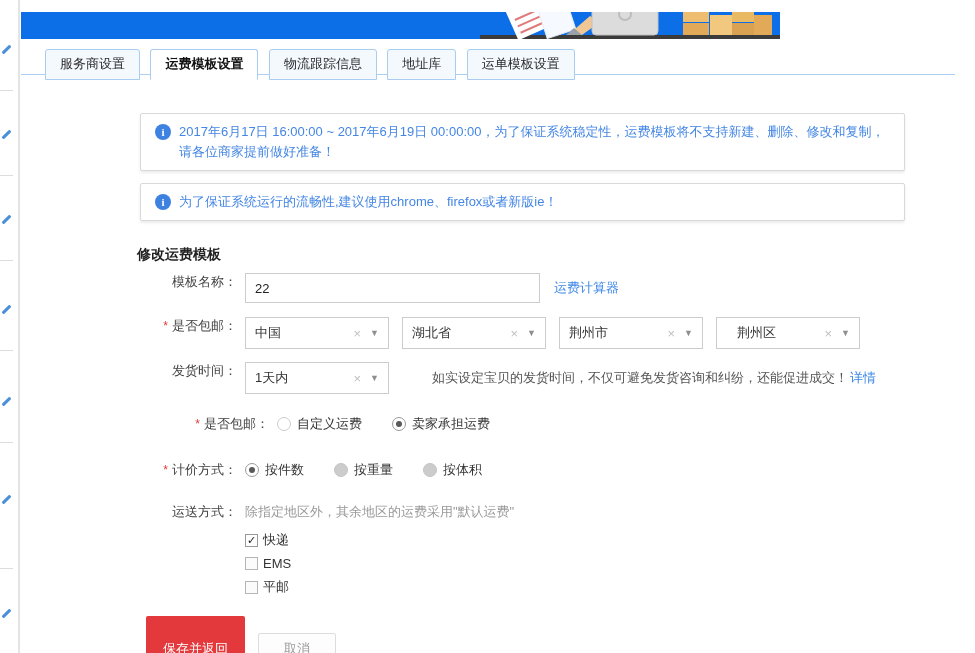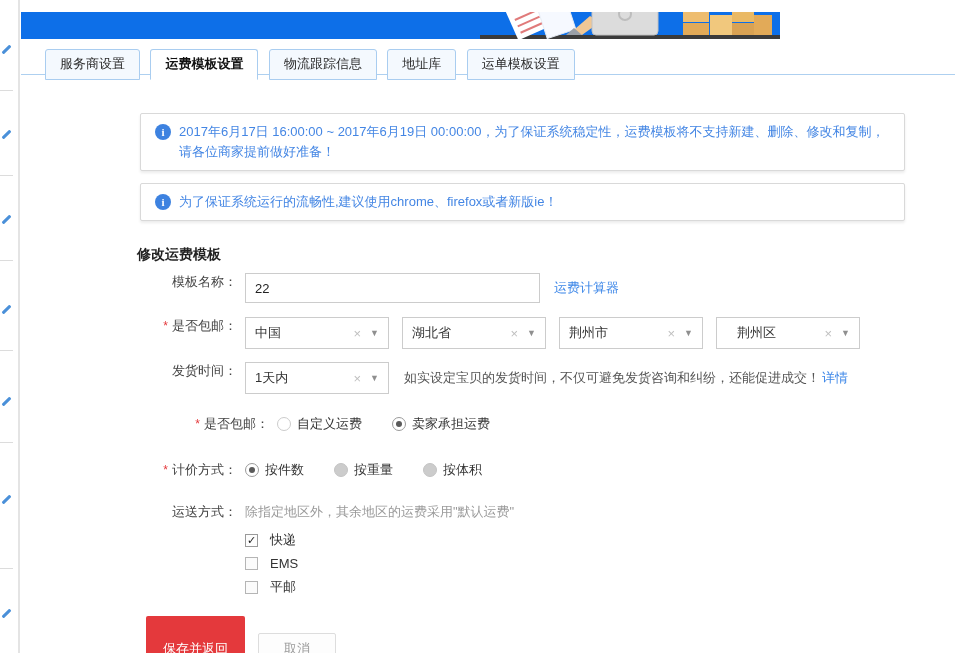--- a/index.html
+++ b/index.html
@@ -53,40 +53,40 @@
 
   .row-addr { margin-top:14px; }
   .select { width:144px; height:32px; border:1px solid #ccc; background:#fff; display:flex;
     align-items:center; padding:0 9px; font-size:13px; color:#333; margin-right:13px; cursor:pointer; }
   .select:last-child { margin-right:0;padding-left:20px; }
   .sel-text { flex:1 1 auto; white-space:nowrap; overflow:hidden; }
   .clear-icon { color:#bfbfbf; font-size:13px; margin-right:9px; cursor:pointer; }
   .arrow-icon { color:#8f8f8f; font-size:9px; }
 
   .row-time { margin-top:13px; }
-  .time-note { font-size:13px; color:#555; margin-left:2px; }
+  .time-note { font-size:13px; color:#555; margin-left:30px; }
   .row-radio1 { margin-top:21px;padding-left:32px; }
   .row-radio2 { margin-top:28px; }
 
   .radio-opt { display:flex; align-items:center; margin-right:30px; cursor:pointer; }
   .radio { width:14px; height:14px; border-radius:50%; border:1px solid #ccc; background:#fff;
     display:flex; align-items:center; justify-content:center; flex:0 0 14px; }
   .radio.checked { border-color:#9a9a9a; }
   .radio.checked .dot { width:6px; height:6px; border-radius:50%; background:#5a5a5a; }
   .radio.disabled { background:#ccc; border-color:#c4c4c4; }
   .radio-label { font-size:13px; color:#333; margin-left:6px; }
 
   .row-ship { margin-top:24px; align-items:flex-start; }
   .ship-note { font-size:13px; color:#9a9a9a; }
   .ship-opts { margin-top:10px; }
   .chk-row { display:flex; align-items:center; margin-bottom:7px; cursor:pointer; }
   .checkbox { width:13px; height:13px; border:1px solid #9a9a9a; background:#fdfdfd;
     font-size:11px; line-height:11px; text-align:center; color:#1a1a1a; font-weight:bold; }
   .checkbox.unchecked { border-color:#b5b5b5; background:#fbfbfb; }
-  .chk-label { font-size:13px; color:#333; margin-left:12px; }
+  .chk-label { font-size:13px; color:#333; margin-left:5px; }
 
   .row-buttons { margin-top:13px; margin-left:125px; display:flex; align-items:center; }
   .btn-save { background:#e4393c; color:#fff; border:none; border-radius:2px;
     font-size:13px; padding:24px 17px; cursor:pointer; font-family:inherit; }
   .btn-cancel { background:#fdfdfd; color:#9a9a9a; border:1px solid #ddd; border-radius:2px;
     font-size:13px; padding:6px 25px; margin-left:13px; cursor:pointer; font-family:inherit; }
 </style>
 </head>
 <body>
 

